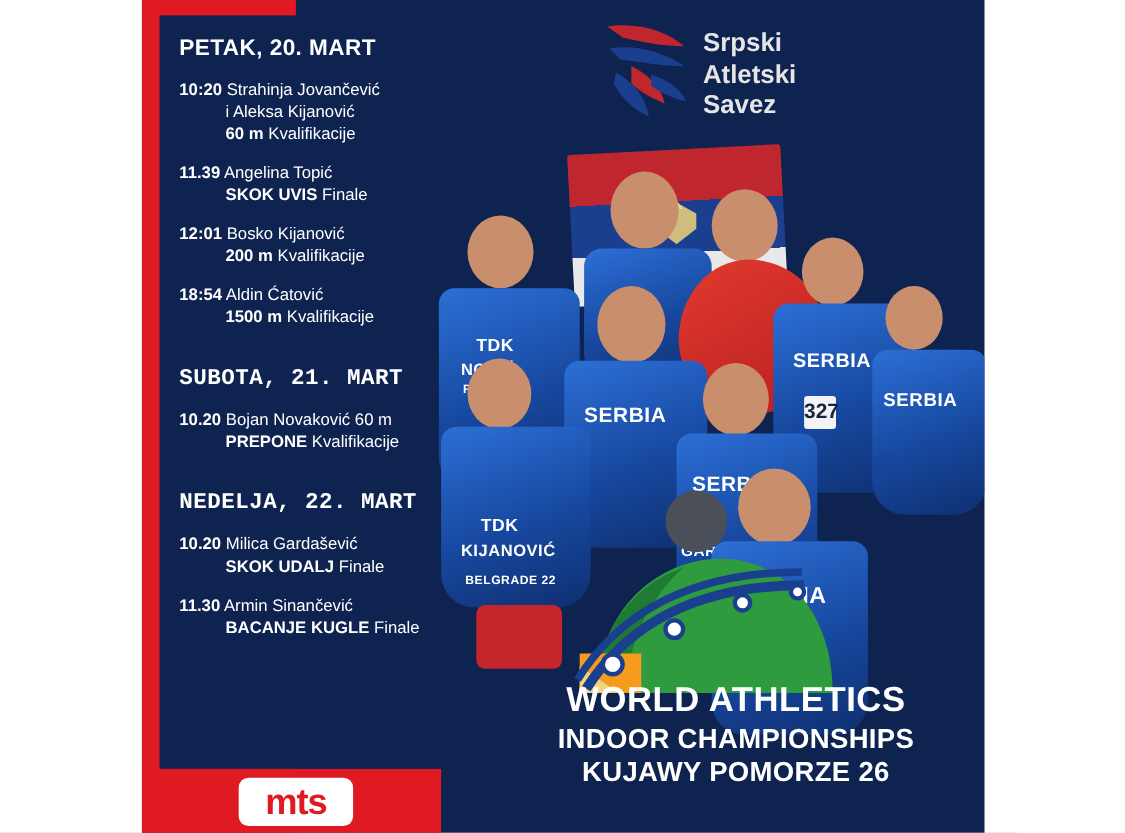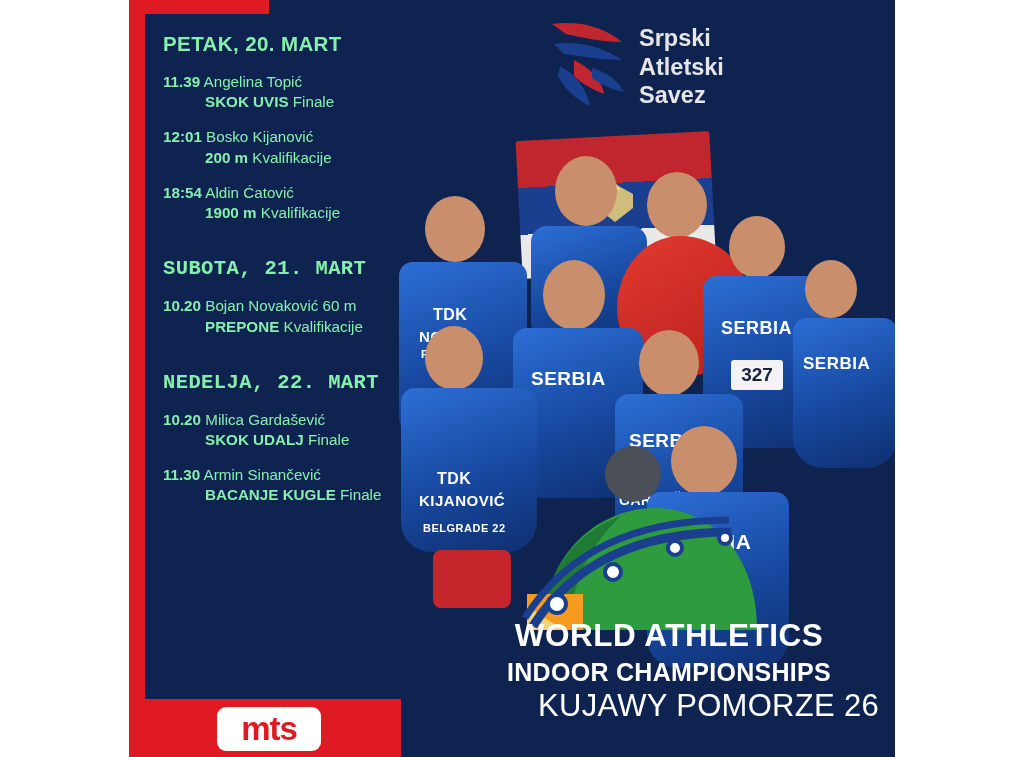--- a/index.html
+++ b/index.html
@@ -31,21 +31,21 @@
     height: 757px;
     background: #e01a23;
   }
   .schedule-panel {
     position: absolute;
     left: 16px;
     top: 14px;
     width: 252px;
     height: 685px;
     background: #0e2350;
-    color: #86efac;
+    color: #ffffff;
     box-sizing: border-box;
     padding: 18px 10px 10px 18px;
   }
   .day-title {
     font-size: 20.5px;
     font-weight: bold;
     letter-spacing: 0.4px;
     margin: 0 0 16px 0;
     white-space: nowrap;
   }
@@ -151,71 +151,77 @@
   }
   .bib {
     position: absolute;
     background: #f3f3f3;
     color: #17233f;
     font-weight: bold;
     border-radius: 3px;
     text-align: center;
     font-size: 19px;
     line-height: 30px;
-    width: 52px; height: 30px;
+    width: 29px; height: 30px;
   }
   
   .event-logo {
     position: absolute;
     left: 388px;
     top: 498px;
     width: 248px;
     height: 136px;
   }
   
   .bottom-title {
     position: absolute;
     left: 330px;
     top: 617px;
     width: 420px;
     color: #ffffff;
     text-align: center;
   }
   .bt1 { font-size: 31.5px; font-weight: bold; letter-spacing: 0.5px; }
   .bt2 { font-size: 25px; font-weight: bold; letter-spacing: 0.3px; margin-top: 4px; }
-  .bt3 { font-size: 31px; font-weight: normal; letter-spacing: 0.3px; margin-top: 1px; text-align: right; }
+  .bt3 { font-size: 25px; font-weight: bold; letter-spacing: 0.3px; margin-top: 1px; }
 </style>
 </head>
 <body>
 
 <div id="poster">
 
   <div class="red-col"></div>
 
   <div class="schedule-panel">
 
     <div class="day-title">PETAK, 20. MART</div>
 
+    <div class="event">
+      <span class="time">10:20</span>
+      <span>Strahinja Jovančević</span>
+      <span class="line2">i Aleksa Kijanović</span>
+      <span class="line3"><span class="disc">60 m</span> <span>Kvalifikacije</span></span>
+    </div>
 
     <div class="event">
       <span class="time">11.39</span>
       <span>Angelina Topić</span>
       <span class="line3"><span class="disc">SKOK UVIS</span> <span>Finale</span></span>
     </div>
 
     <div class="event">
       <span class="time">12:01</span>
       <span>Bosko Kijanović</span>
       <span class="line3"><span class="disc">200 m</span> <span>Kvalifikacije</span></span>
     </div>
 
     <div class="event">
       <span class="time">18:54</span>
       <span> Aldin Ćatović</span>
-      <span class="line3"><span class="disc">1900 m</span> <span>Kvalifikacije</span></span>
+      <span class="line3"><span class="disc">1500 m</span> <span>Kvalifikacije</span></span>
     </div>
 
     <div class="day-title later">SUBOTA, 21. MART</div>
 
     <div class="event">
       <span class="time">10.20</span>
       <span>Bojan Novaković 60 m</span>
       <span class="line3"><span class="disc">PREPONE</span> <span>Kvalifikacije</span></span>
     </div>
 

